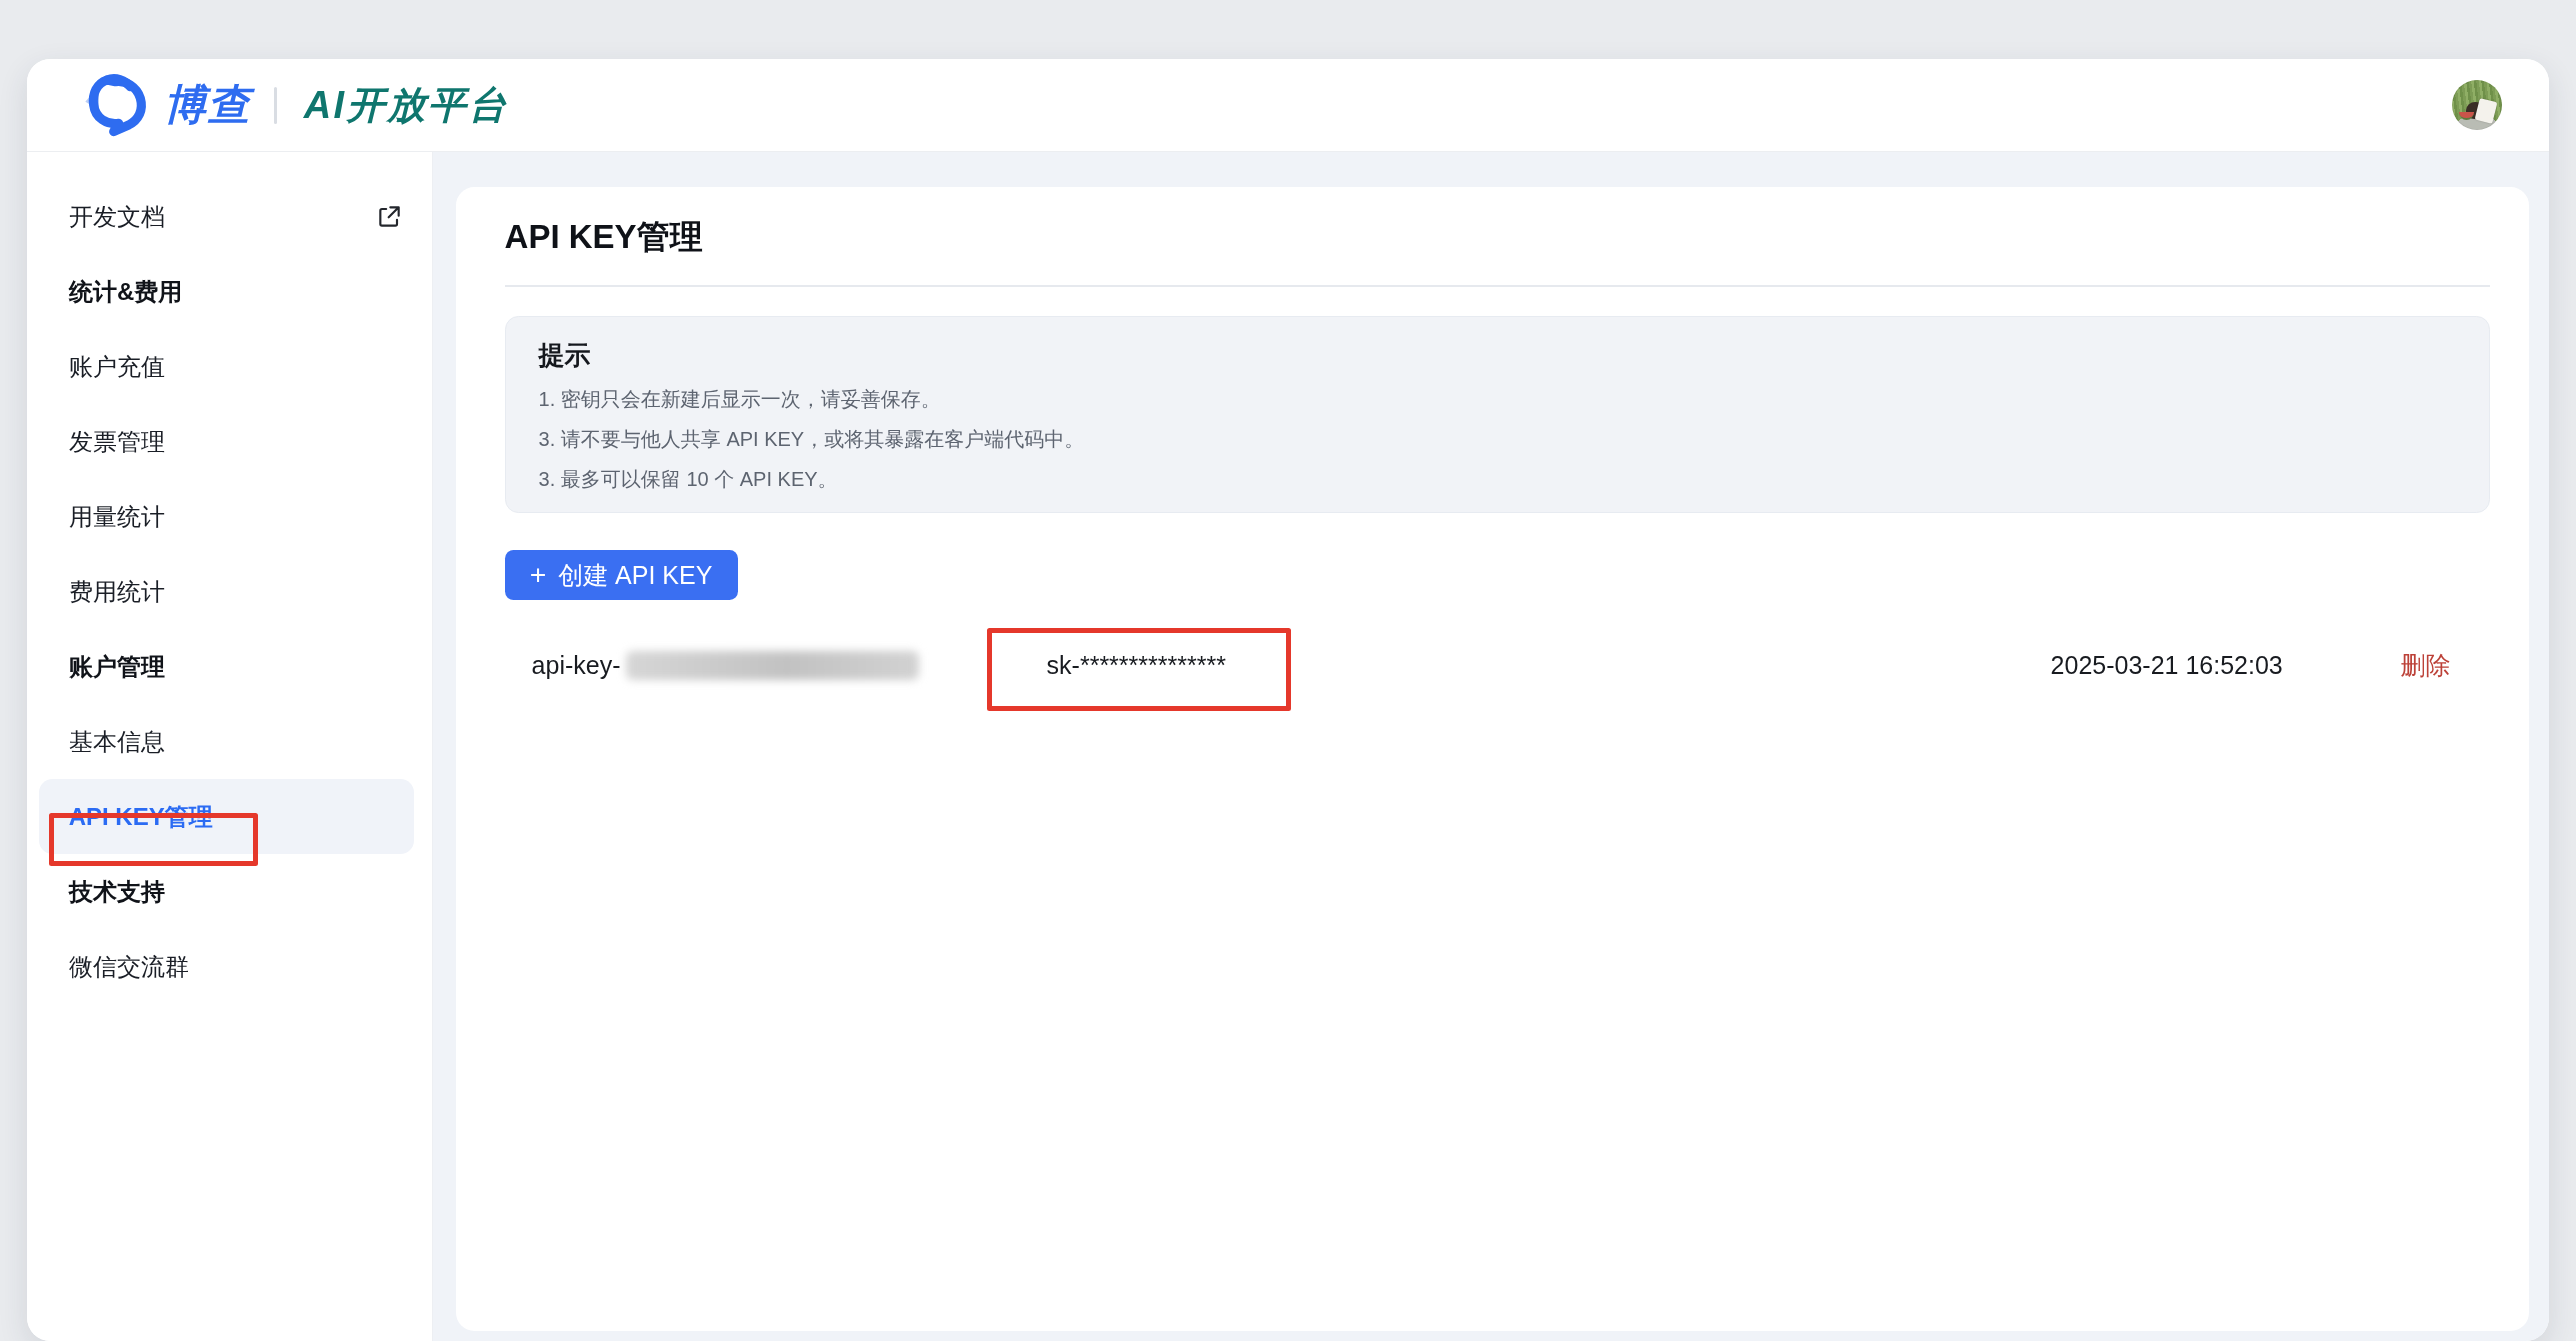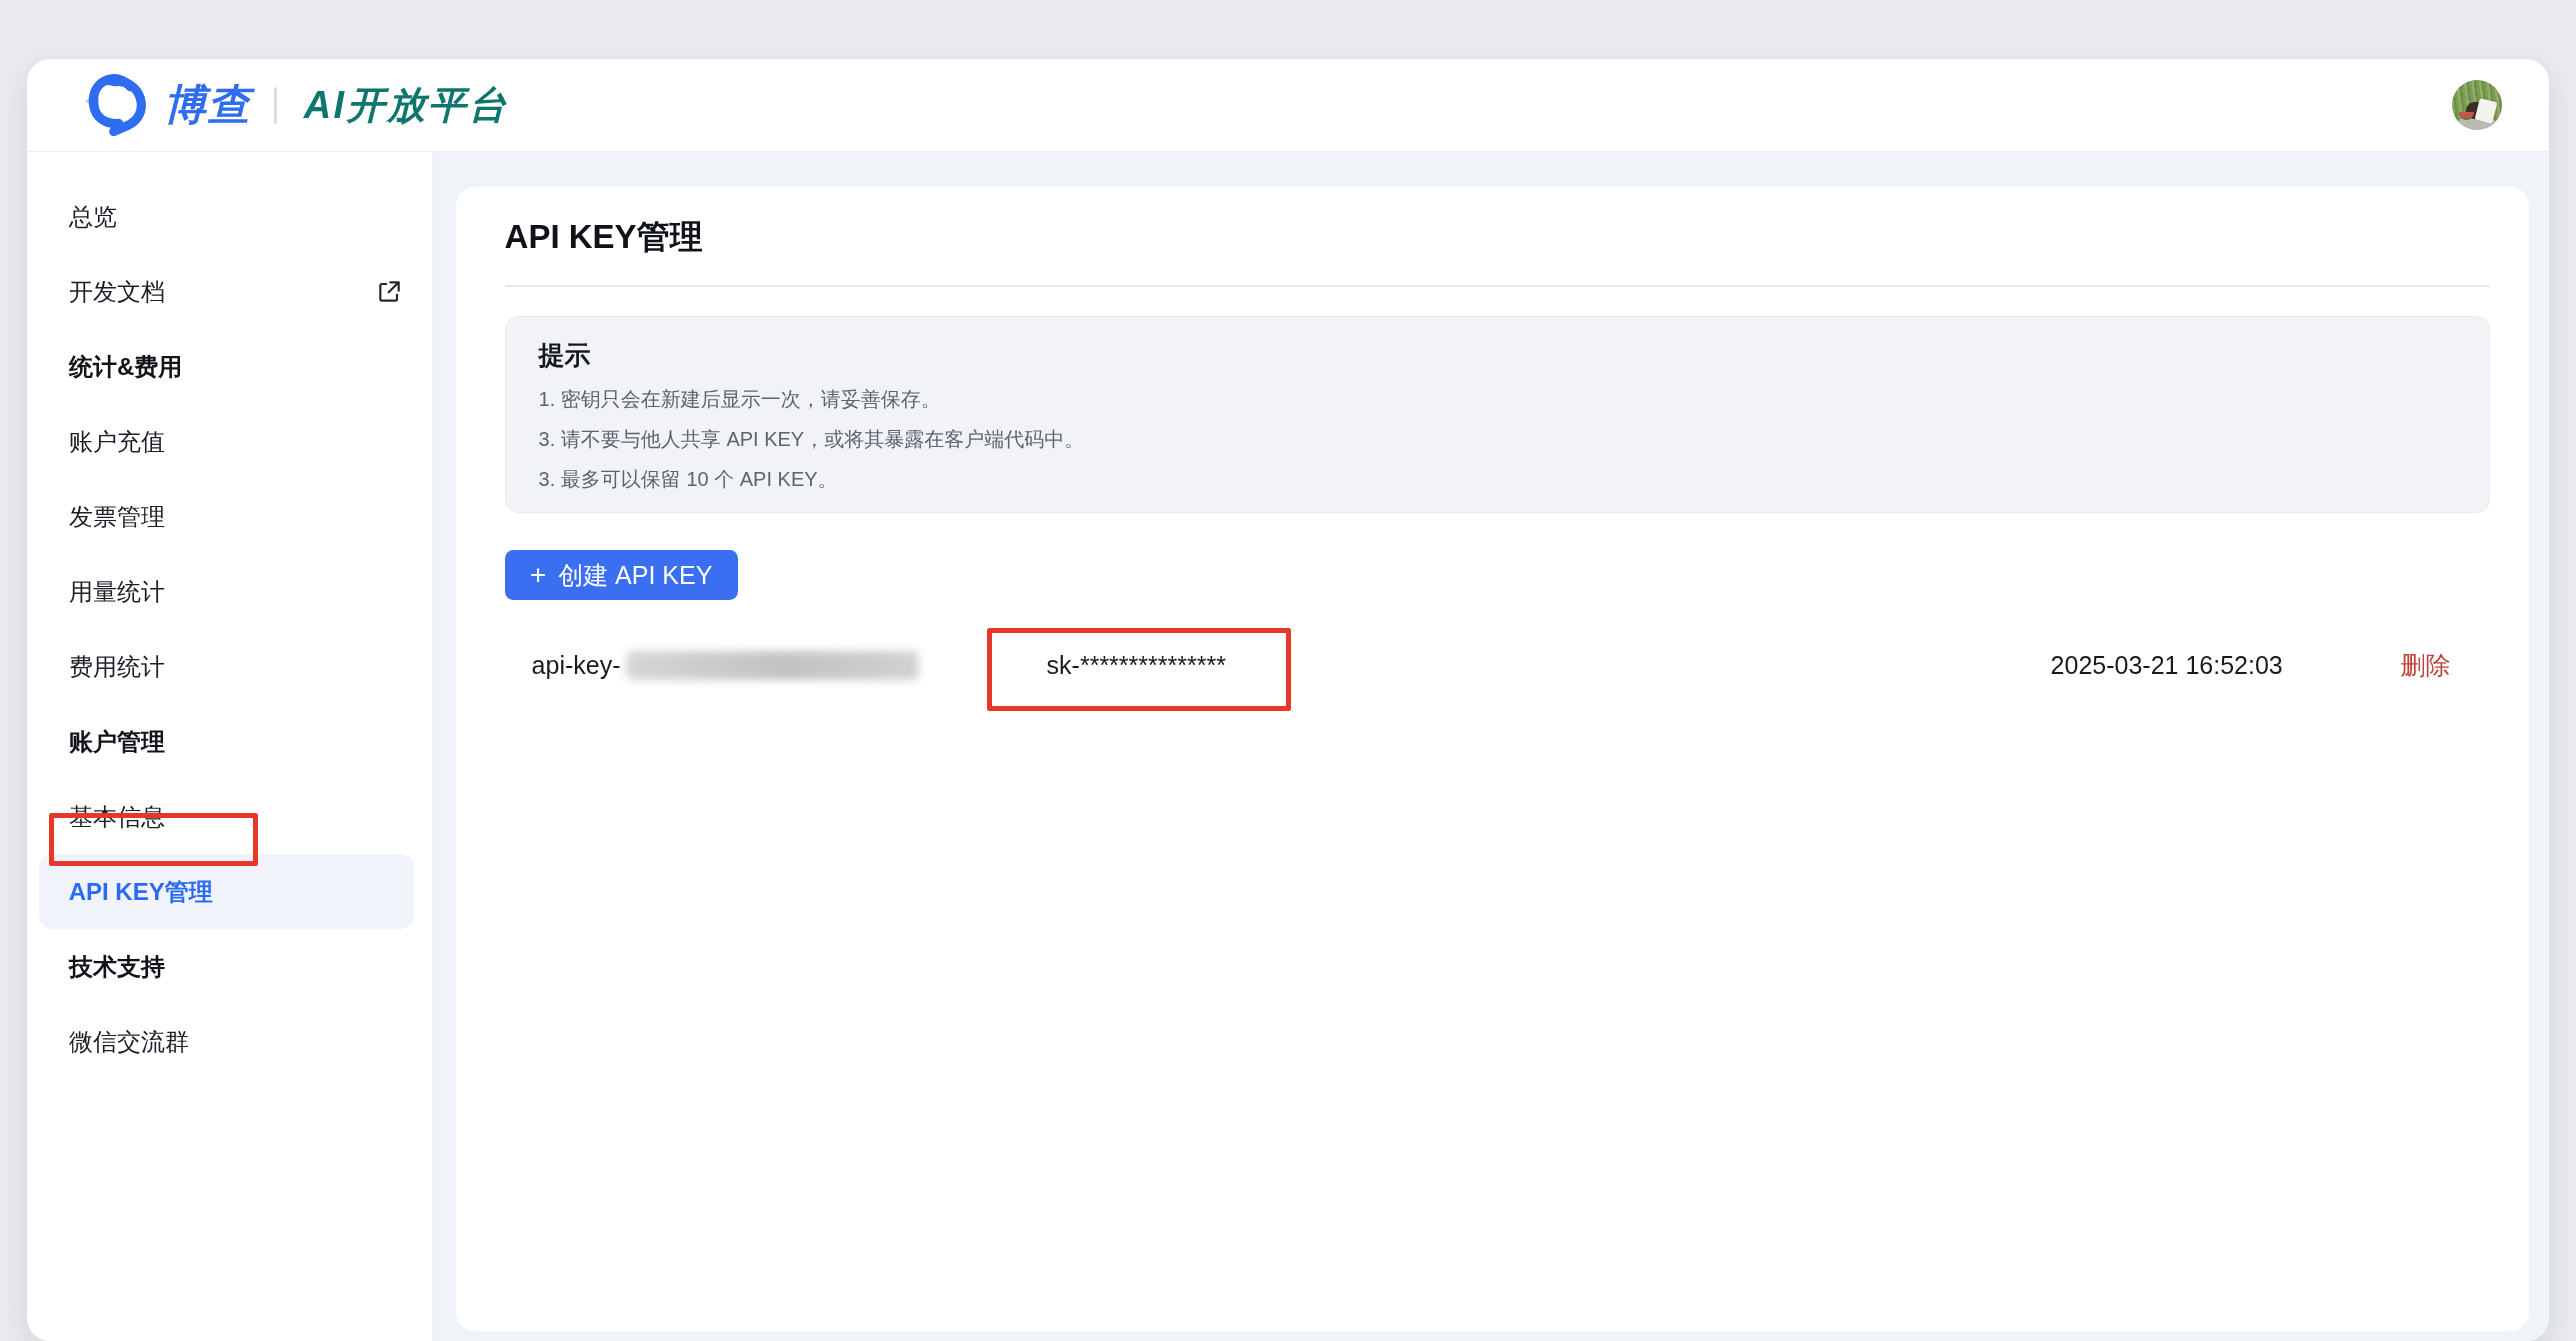--- a/index.html
+++ b/index.html
@@ -145,23 +145,20 @@
       <span class="hair"></span>
       <span class="paper"></span>
       <span class="melon"></span>
     </div>
   </div>
 
   <div class="app-body">
 
     <nav class="sidebar">
       <div class="side-item">
-          <span>总览</span>
-        </div>
-      <div class="side-item">
         <span>开发文档</span>
         <span class="grow"></span>
         <svg class="ext-icon" viewBox="0 0 30 30">
           <path d="M11 6 H6 a2 2 0 0 0 -2 2 v16 a2 2 0 0 0 2 2 h16 a2 2 0 0 0 2 -2 v-5" fill="none" stroke="#23262c" stroke-width="2.6" stroke-linecap="round"></path>
           <path d="M16 4 h10 v10 M26 4 L14 16" fill="none" stroke="#23262c" stroke-width="2.6" stroke-linecap="round" stroke-linejoin="round"></path>
         </svg>
       </div>
       <div class="side-section">
           <span>统计&amp;费用</span>
         </div>

